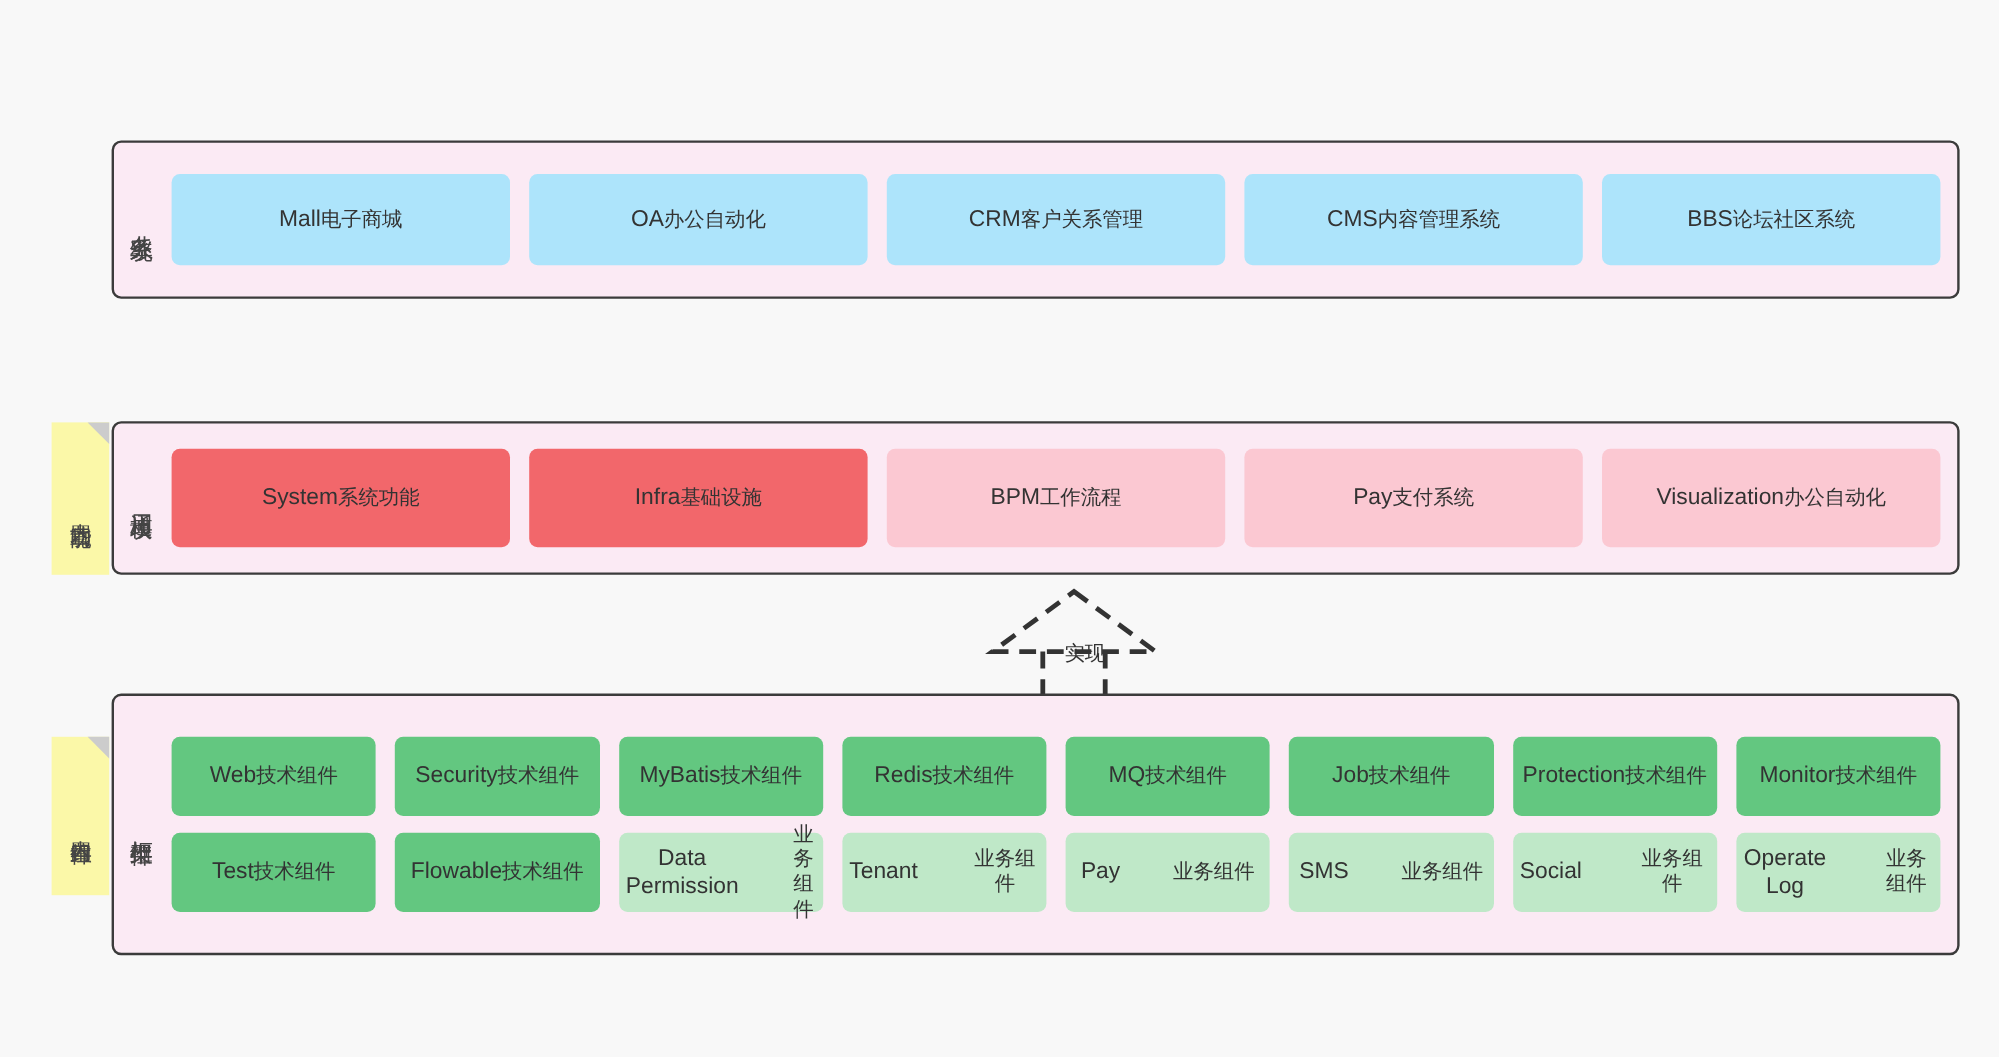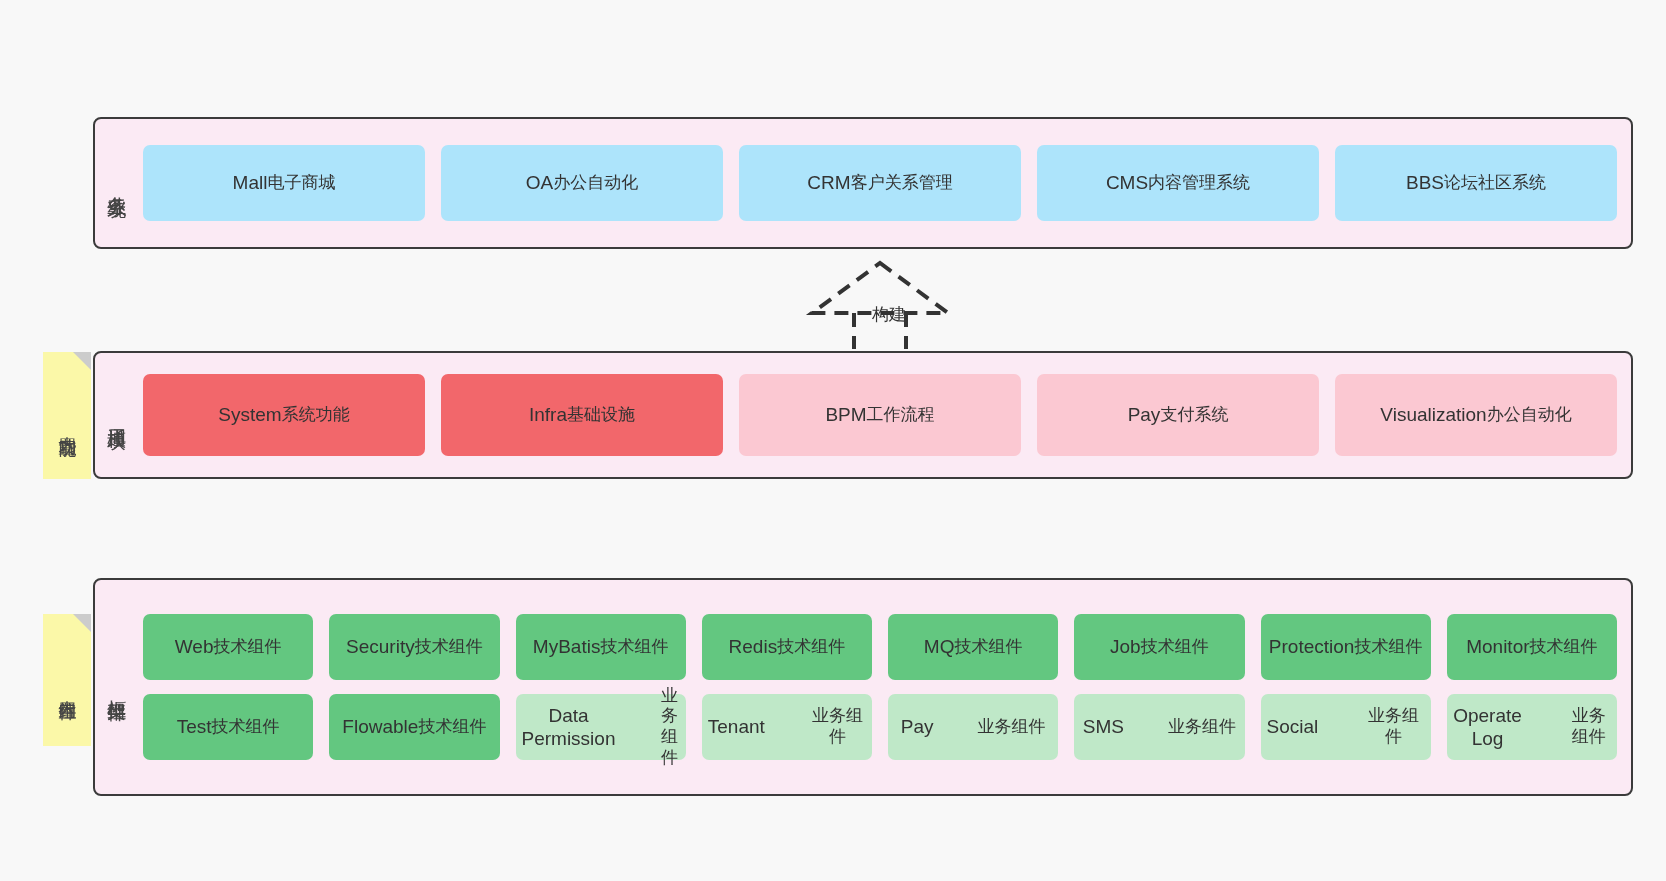--- a/index.html
+++ b/index.html
@@ -169,27 +169,20 @@
             <div class="t2">内容管理系统</div>
           </div>
           <div class="card h-business c-blue">
             <div class="t1">BBS</div>
             <div class="t2">论坛社区系统</div>
           </div>
         </div>
     </div>
   </div>
 
-  <div class="connector" style="left:800px; top:257px;">
-    <svg viewBox="0 0 160 92" preserveAspectRatio="none" aria-hidden="true">
-      <polygon points="80,6 148,56 12,56" fill="none" stroke="#333333" stroke-width="4" stroke-dasharray="14 9" stroke-linejoin="miter"></polygon>
-      <path d="M 54,56 L 54,92 M 106,56 L 106,92" fill="none" stroke="#333333" stroke-width="4" stroke-dasharray="14 9"></path>
-    </svg>
-    <span class="conn-label">构建</span>
-  </div>
 
   <div class="sticky" style="left:43px; top:352px; height:127px;">
     <span>内置功能</span>
   </div>
 
   <div class="layer" id="layer-common" style="left:93px; top:351px; width:1540px; height:128px;">
     <div class="layer-label">通用模块</div>
     <div class="layer-body">
       <div class="row" id="row-common">
           <div class="card h-common c-red">
@@ -209,20 +202,27 @@
             <div class="t2">支付系统</div>
           </div>
           <div class="card h-common c-pink">
             <div class="t1">Visualization</div>
             <div class="t2">办公自动化</div>
           </div>
         </div>
     </div>
   </div>
 
+  <div class="connector" style="left:815px; top:487px;">
+    <svg viewBox="0 0 160 92" preserveAspectRatio="none" aria-hidden="true">
+      <polygon points="80,6 148,56 12,56" fill="none" stroke="#333333" stroke-width="4" stroke-dasharray="14 9" stroke-linejoin="miter"></polygon>
+      <path d="M 54,56 L 54,92 M 106,56 L 106,92" fill="none" stroke="#333333" stroke-width="4" stroke-dasharray="14 9"></path>
+    </svg>
+    <span class="conn-label">实现</span>
+  </div>
 
   <div class="sticky" style="left:43px; top:614px; height:132px;">
     <span>内置组件</span>
   </div>
 
   <div class="layer" id="layer-framework" style="left:93px; top:578px; width:1540px; height:218px;">
     <div class="layer-label">框架组件</div>
     <div class="layer-body">
       <div class="row" id="row-frame-1">
           <div class="card h-frame c-green">

